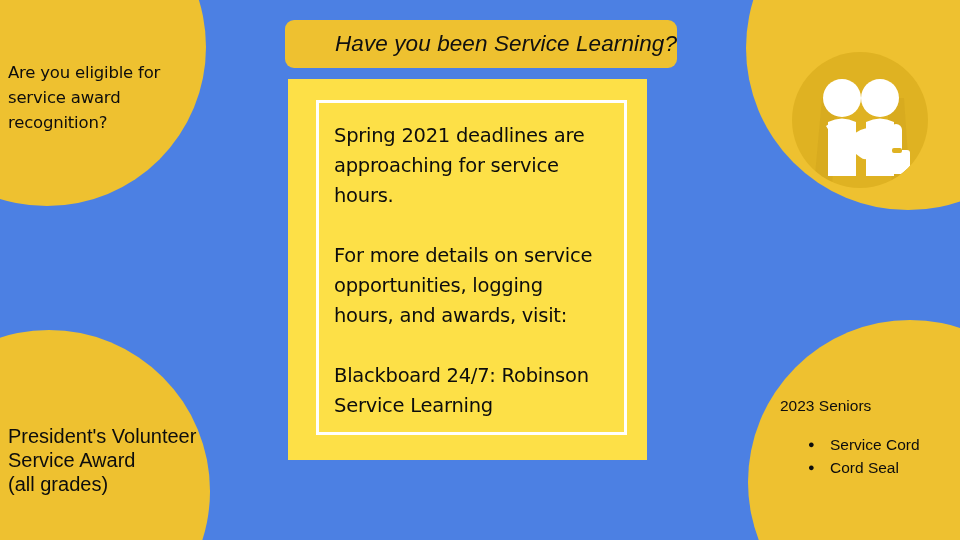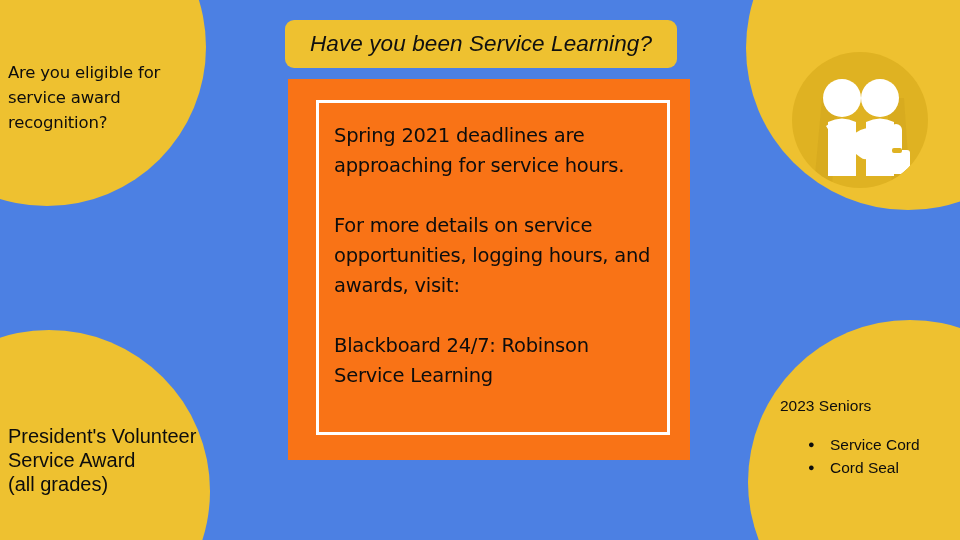--- a/index.html
+++ b/index.html
@@ -112,38 +112,38 @@
   #title-banner {
     position: absolute;
     left: 285px;
     top: 20px;
     width: 392px;
     height: 48px;
     background: #eec130;
     border-radius: 9px;
     display: flex;
     align-items: center;
-    justify-content: center;
+    justify-content: flex-end;
   }
   #title-banner .title-text {
     font-family: "Liberation Sans", sans-serif;
     font-style: italic;
     font-size: 22.5px;
     color: #101010;
     letter-spacing: 0.1px;
   }
 
   
   #content-card {
     position: absolute;
     left: 288px;
     top: 79px;
-    width: 402px;
+    width: 359px;
     height: 381px;
-    background: #f97316;
+    background: #fde047;
     box-sizing: border-box;
     padding: 21px 20px 25px 28px;
   }
   #content-inner {
     width: 100%;
     height: 100%;
     box-sizing: border-box;
     border: 3px solid #ffffff;
     padding: 18px 16px 0 15px;
   }

